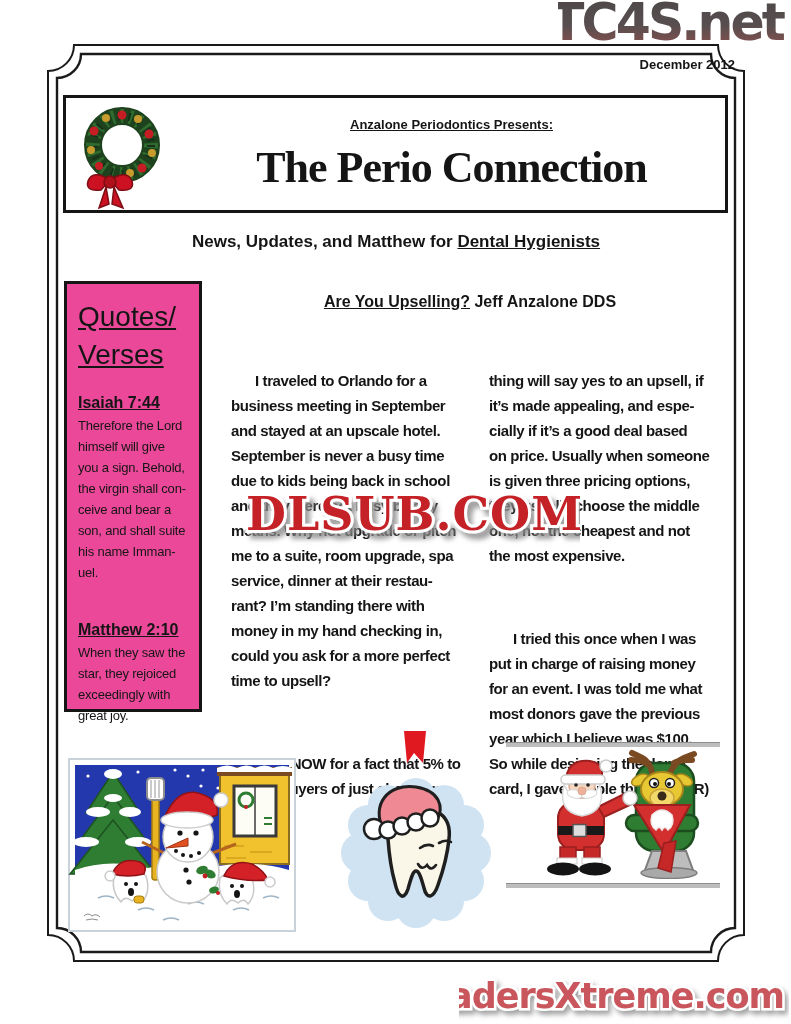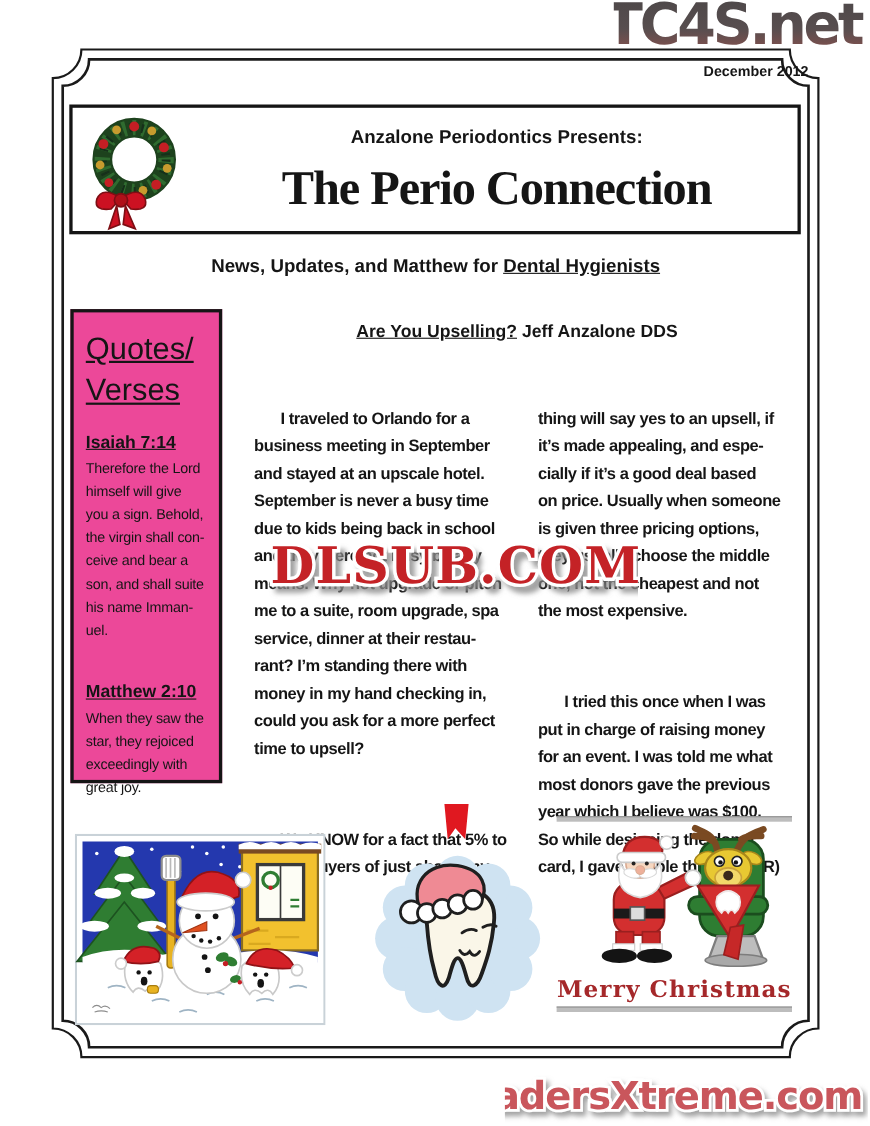--- a/index.html
+++ b/index.html
@@ -17,21 +17,21 @@
 
   
   .date-label{position:absolute;top:57px;left:0;width:705px;text-align:right;
     font-size:13px;font-weight:bold;z-index:5;padding-left:30px;}
 
   
   .masthead{position:absolute;left:63px;top:95px;width:659px;height:112px;
     border:3px solid #151515;background:#fff;z-index:4;display:flex;align-items:center;}
   .masthead .wreath-wrap{flex:0 0 112px;height:112px;display:flex;align-items:center;justify-content:center;}
   .masthead .mast-text{flex:1;text-align:center;}
-  .kicker{font-size:17px;font-weight:bold;margin-top:2px;}
+  .kicker{font-size:13px;font-weight:bold;text-decoration:underline;margin-top:2px;}
   .mast-title{font-family:Liberation Serif, serif;font-weight:bold;
     font-size:44px;letter-spacing:-1px;margin-top:10px;white-space:nowrap;}
 
   
   .subtitle{position:absolute;left:48px;top:232px;width:696px;text-align:center;
     font-size:17px;font-weight:bold;z-index:4;}
   .subtitle .u{text-decoration:underline;}
 
   
   .sidebar{position:absolute;left:64px;top:281px;width:138px;height:431px;
@@ -118,21 +118,21 @@
     <div class="kicker">Anzalone Periodontics Presents:</div>
     <div class="mast-title">The Perio Connection</div>
   </div>
 </div>
 
 <div class="subtitle"><span>News, Updates, and Matthew for </span><span class="u">Dental Hygienists</span></div>
 
 <div class="sidebar">
   <div class="sidebar-heading">Quotes/
 Verses</div>
-  <div class="verse-ref">Isaiah 7:14</div>
+  <div class="verse-ref">Isaiah 7:44</div>
   <div class="verse-text">Therefore the Lord
 himself will give
 you a sign. Behold,
 the virgin shall con-
 ceive and bear a
 son, and shall suite
 his name Imman-
 uel.</div>
   <div class="verse-ref second">Matthew 2:10</div>
   <div class="verse-text">When they saw the
@@ -394,21 +394,20 @@
       <path d="M60,32 Q62,12 84,14 Q100,17 95,31 L60,33 Z" fill="#d32f2f" stroke="#9a1f1f" stroke-width="2"></path>
       <rect x="55" y="28" width="44" height="9" rx="4.5" fill="#ffffff" stroke="#cccccc" stroke-width="1.5"></rect>
       <circle cx="100" cy="19" r="6" fill="#ffffff" stroke="#cccccc" stroke-width="1.5"></circle>
       <ellipse cx="69" cy="47" rx="8" ry="4" fill="#ffffff" stroke="#d8d8d8" stroke-width="1" transform="rotate(12 69 47)"></ellipse>
       <ellipse cx="83" cy="47" rx="8" ry="4" fill="#ffffff" stroke="#d8d8d8" stroke-width="1" transform="rotate(-12 83 47)"></ellipse>
       <circle cx="76" cy="44" r="4" fill="#eeb09a" stroke="#d9ab92" stroke-width="1"></circle>
       <circle cx="70" cy="38" r="1.8" fill="#222"></circle>
         <circle cx="82" cy="38" r="1.8" fill="#222"></circle>
     </g>
   </svg>
-  <div class="merry">Merry Christmas</div>
   <div class="gray-bar"></div>
 </div>
 
 <div class="wm" id="wm-bottom">
   <svg width="330" height="52" viewBox="0 0 330 52">
     <defs>
         <filter id="txsh" x="-20%" y="-20%" width="150%" height="170%">
       <feDropShadow dx="3" dy="4" stdDeviation="2.5" flood-color="#9a9a9a" flood-opacity="0.9"></feDropShadow>
     </filter>
       </defs>

